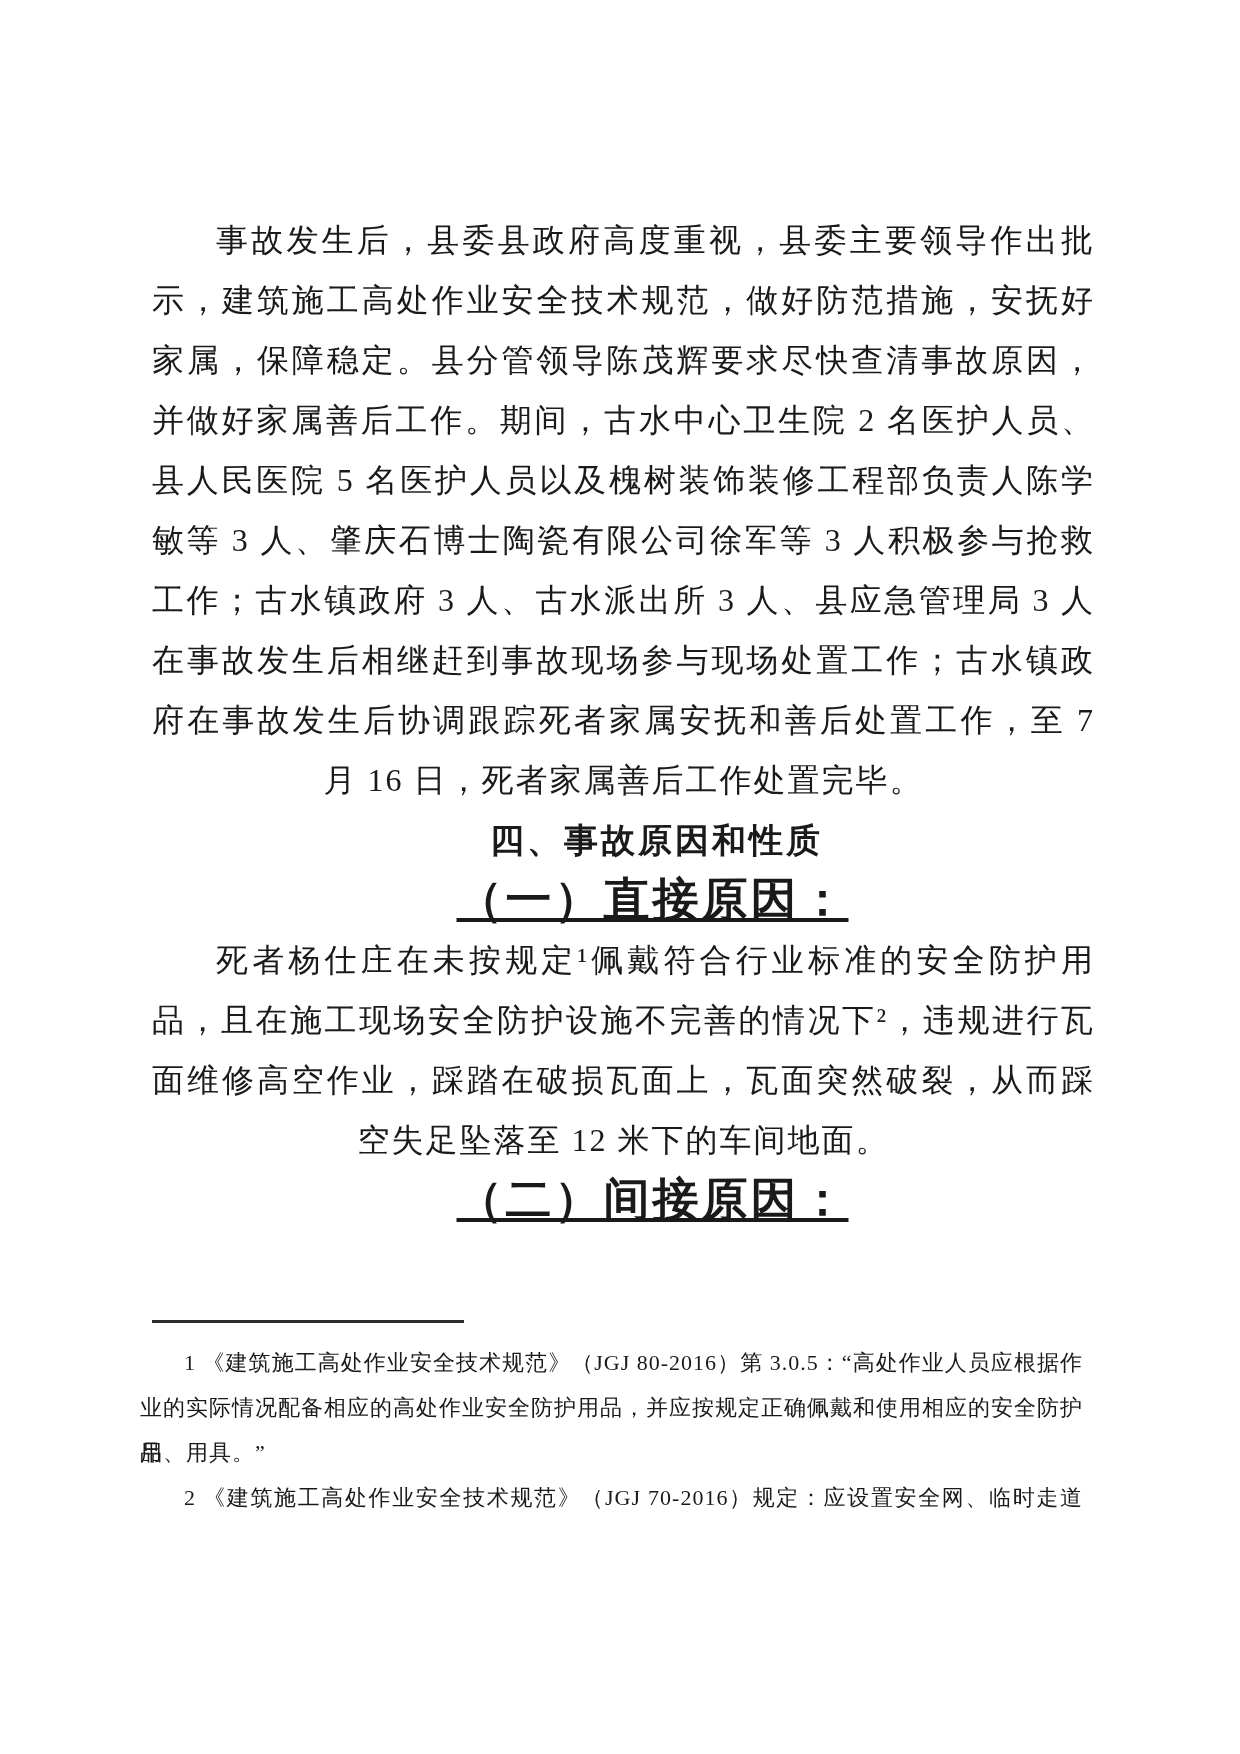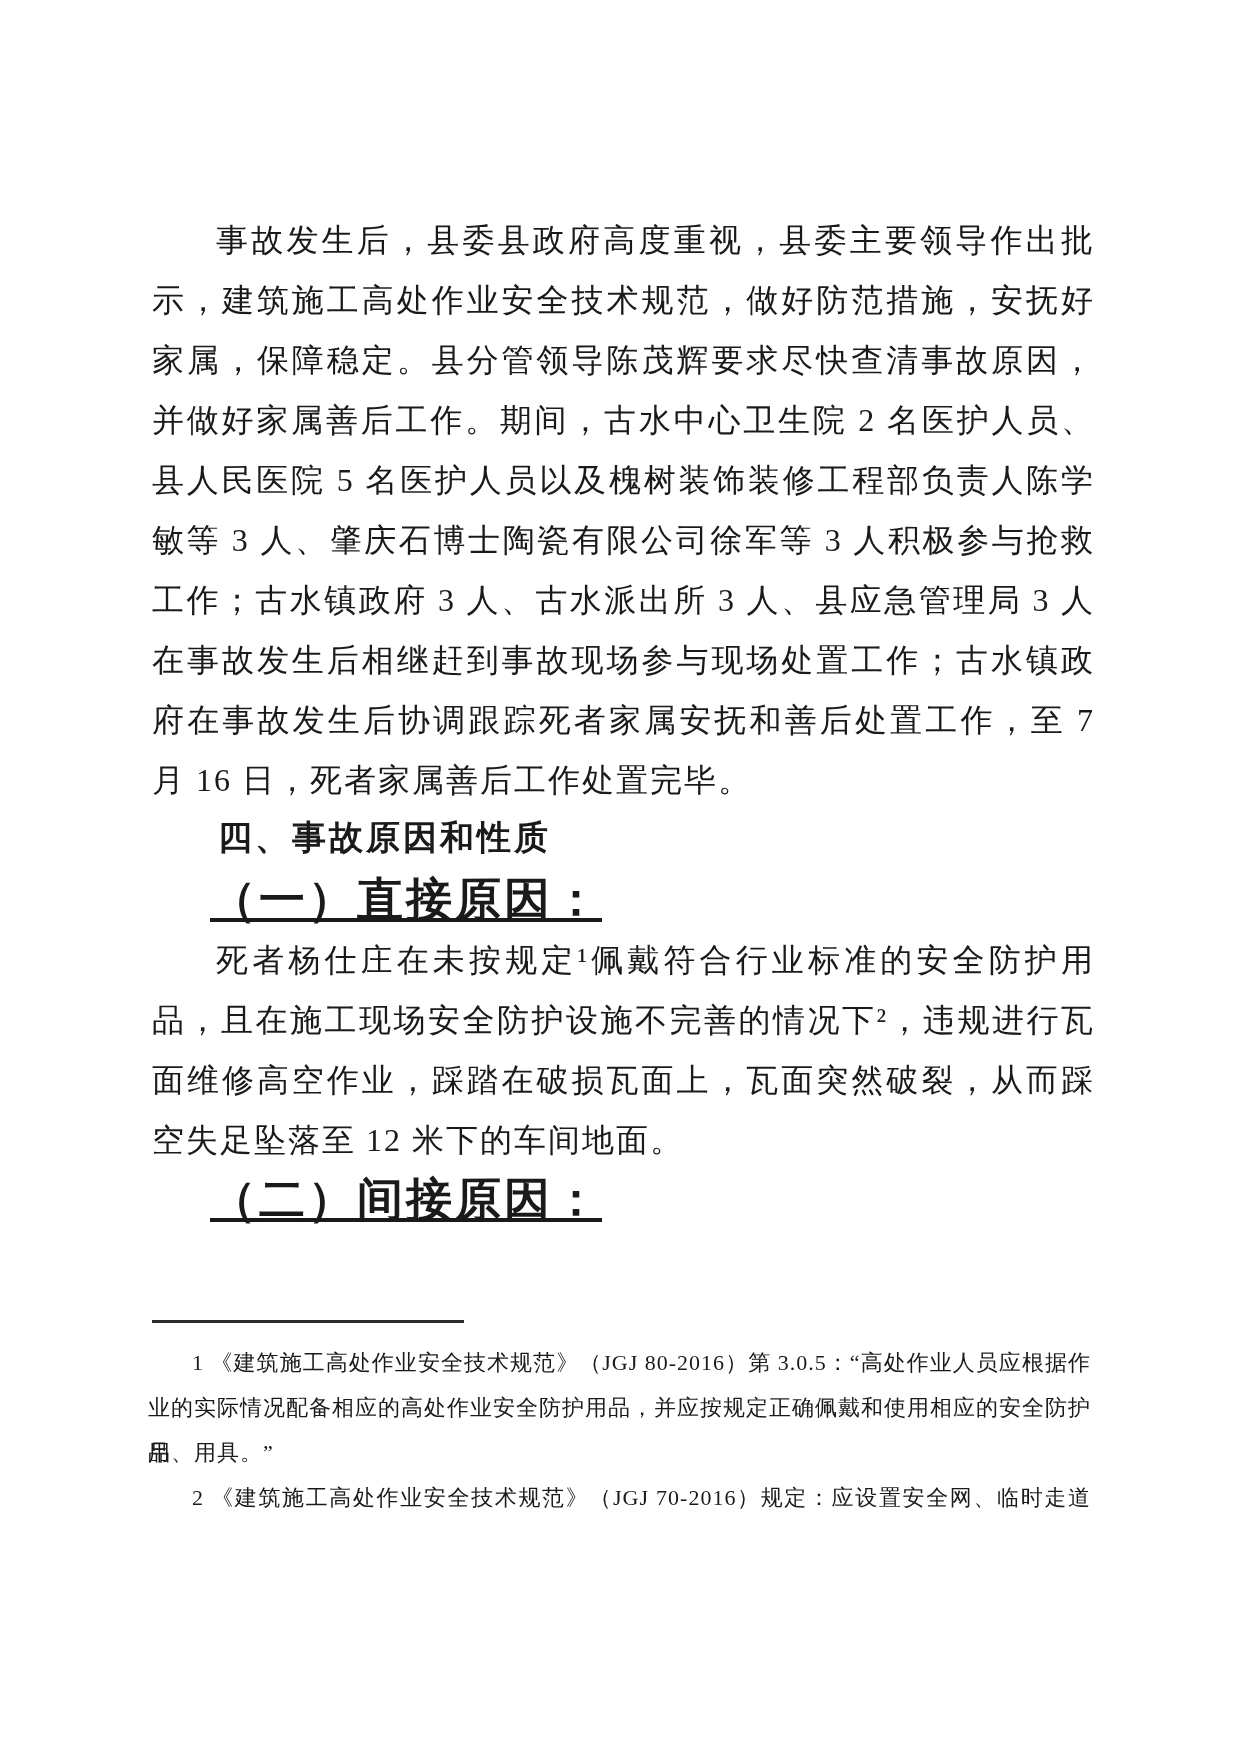--- a/index.html
+++ b/index.html
@@ -22,30 +22,31 @@
     top: 210px;
     width: 943px;
   }
   .line {
     margin: 0;
     height: 60px;
     line-height: 60px;
     font-size: 32px;
     letter-spacing: 2px;
     white-space: nowrap;
+    text-align: center;
   }
   .fill {
     white-space: normal;
     text-align: justify;
     text-align-last: justify;
     text-justify: inter-character;
   }
   .indent { text-indent: 64px; }
   .h-section {
-    font-family: Liberation Mono, monospace;
+    font-family: Liberation Sans, sans-serif;
     font-weight: 700;
     font-size: 34px;
     letter-spacing: 3px;
     text-indent: 66px;
   }
   .h-sub {
     font-weight: 700;
     font-size: 46px;
     letter-spacing: 3px;
     text-indent: 58px;
@@ -54,21 +55,21 @@
   .footnote-sep {
     position: absolute;
     left: 152px;
     top: 1320px;
     width: 312px;
     height: 0;
     border-top: 3px solid #2b2b2b;
   }
   .footnotes {
     position: absolute;
-    left: 148px;
+    left: 140px;
     top: 1340px;
     width: 943px;
   }
   .fn-line {
     margin: 0;
     height: 45px;
     line-height: 45px;
     font-size: 22px;
     letter-spacing: 1px;
     white-space: nowrap;

